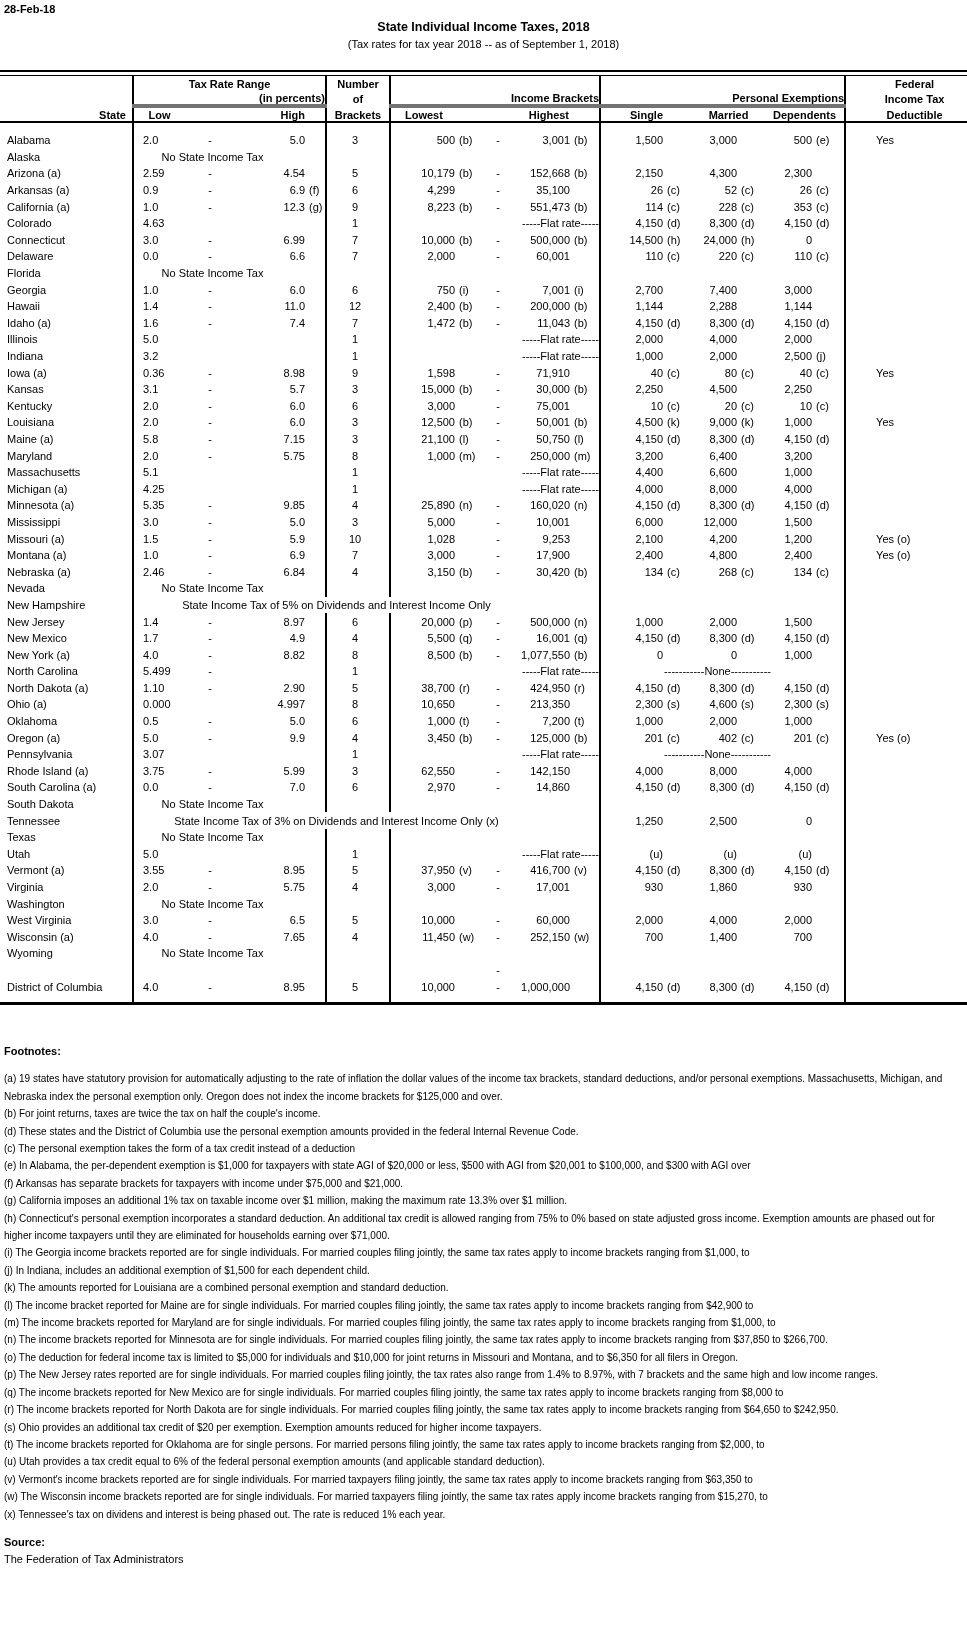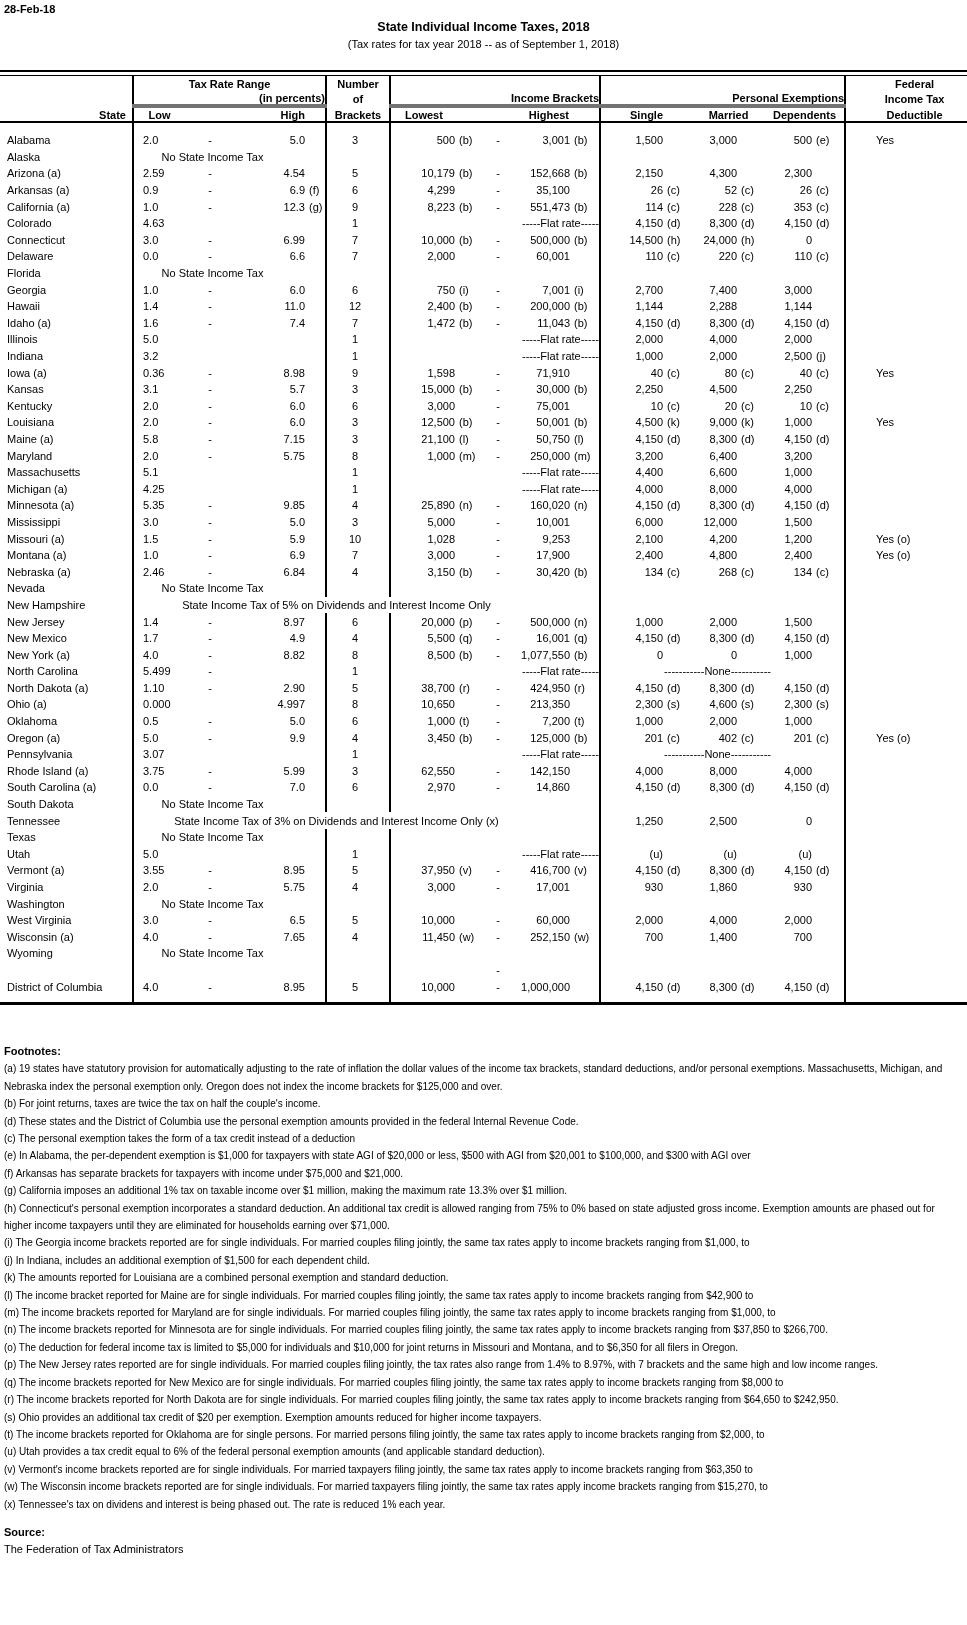--- a/index.html
+++ b/index.html
@@ -37,21 +37,21 @@
   tr.sp-bot td{border-bottom:3px solid #000;}
   .num{display:inline-block;text-align:right;}
   .note{display:inline-block;text-align:left;padding-left:4px;}
   .hN{width:70px}.hX{width:17px}
   .ilN{width:64px}.ilX{width:28px}
   .ihN{width:60px}.ihX{width:26px}
   .sN{width:62px}.sX{width:26px}
   .mN{width:45px}.mX{width:24px}
   .dN{width:47px}.dX{width:29px}
   .footnotes{margin:40px 0 0 4px;width:958px;}
-  .footnotes h3{font-size:11px;font-weight:bold;margin:0 0 3px 0;}
+  .footnotes h3{font-size:11px;font-weight:bold;margin:0 0 13px 0;}
   .footnotes p{font-size:10px;line-height:17.4px;margin:0;}
   .source{margin:11px 0 0 4px;}
   .source .src-head{font-size:11px;font-weight:bold;line-height:17.4px;}
   .source .src-line{font-size:11px;line-height:17.4px;}
 </style>
 </head>
 <body>
 
 <div class="page">
   <div class="date">28-Feb-18</div>

